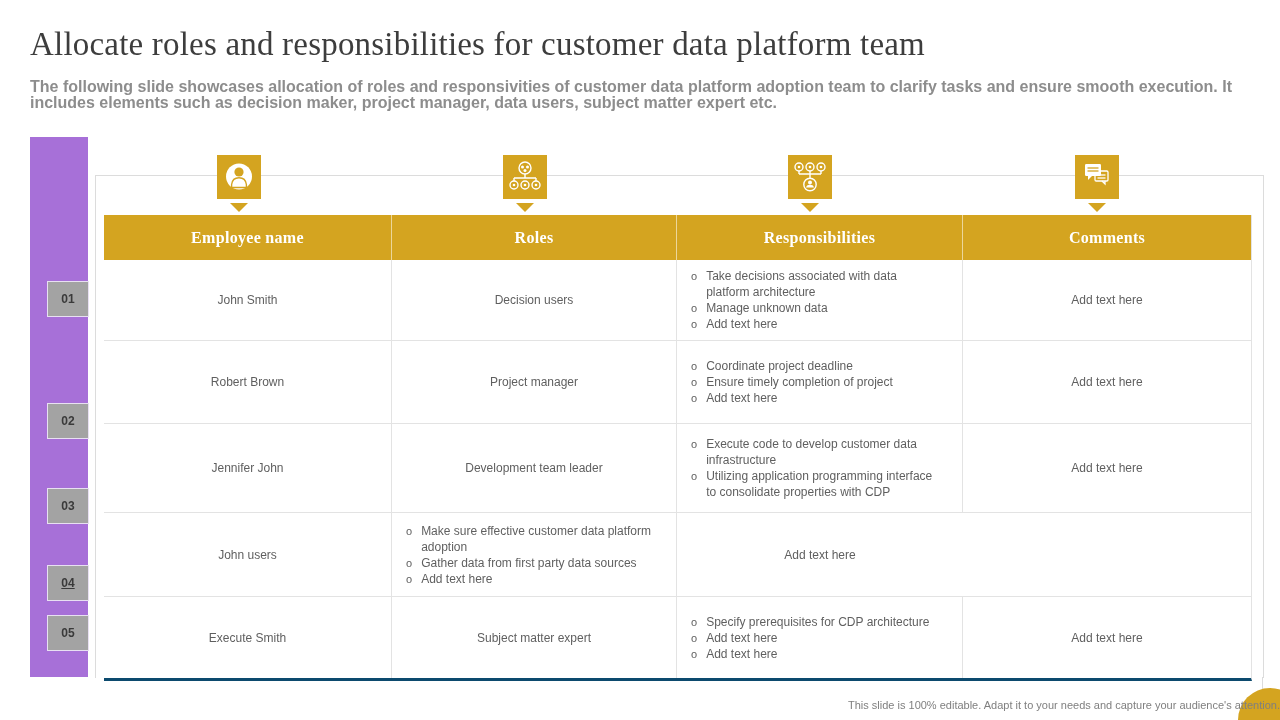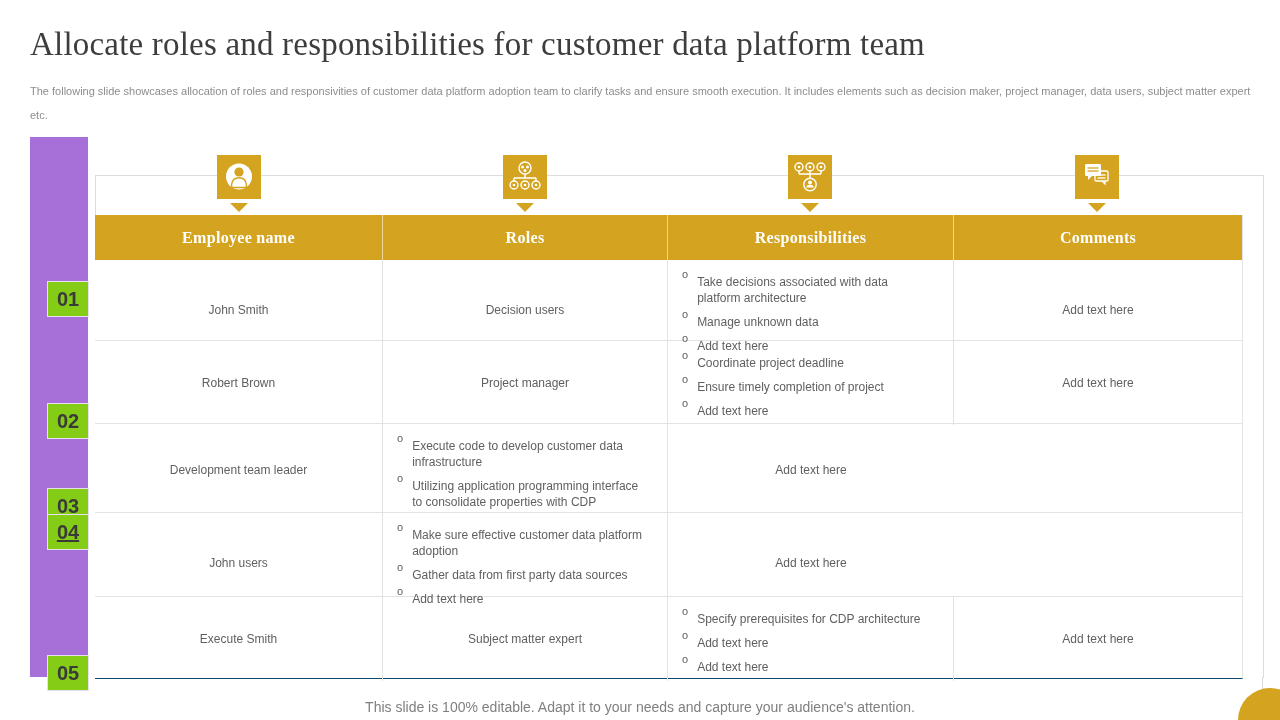--- a/index.html
+++ b/index.html
@@ -1,60 +1,60 @@
 <!DOCTYPE html>
 <html><head>
 <meta charset="utf-8">
 <style>
   html,body{margin:0;padding:0;}
   body{width:1280px;height:720px;background:#ffffff;font-family:"Liberation Sans",sans-serif;}
   .slide{position:absolute;top:0;left:0;width:1280px;height:720px;overflow:hidden;background:#ffffff;}
 
   .title{position:absolute;left:30px;top:26px;width:1100px;font-family:"Liberation Serif",serif;
          font-size:33px;font-weight:400;color:#3d3d3d;letter-spacing:.2px;}
-  .subtitle{position:absolute;left:30px;top:79px;width:1224px;font-size:11px;line-height:24px;color:#8d8d8d;}
+  .subtitle{position:absolute;left:30px;top:79px;width:1224px;font-size:16px;line-height:16px;color:#8d8d8d;font-weight:bold;}
 
   .purple-strip{position:absolute;left:30px;top:137px;width:58px;height:540px;background:#a770d8;}
 
-  .num-badge{position:absolute;left:48px;width:40px;height:34px;background:#84cc16;
+  .num-badge{position:absolute;left:48px;width:40px;height:34px;background:#a3a3a3;
              display:flex;align-items:center;justify-content:center;
-             font-size:20px;font-weight:bold;color:#3a3a3a;box-shadow:0 0 0 1px #e8e0f2;}
+             font-size:12px;font-weight:bold;color:#3a3a3a;box-shadow:0 0 0 1px #e8e0f2;}
 
   .outer-frame{position:absolute;left:95px;top:175px;width:1167px;height:502px;
                border-top:1px solid #dcdcdc;border-left:1px solid #dcdcdc;border-right:1px solid #dcdcdc;}
 
   .col-icon{position:absolute;top:155px;width:44px;height:44px;background:#d4a420;}
   .col-icon svg{display:block;}
   .icon-tri{position:absolute;top:203px;width:0;height:0;
             border-left:9px solid transparent;border-right:9px solid transparent;border-top:9px solid #d4a420;}
 
-  .table{position:absolute;left:95px;top:215px;width:1147px;
-         border-bottom:1px solid #0c4a6e;border-right:1px solid #e3e3e3;}
+  .table{position:absolute;left:104px;top:215px;width:1147px;
+         border-bottom:3px solid #0c4a6e;border-right:1px solid #e3e3e3;}
   .thead{display:grid;grid-template-columns:288px 285px 286px 288px;height:45px;background:#d4a420;}
   .th{display:flex;align-items:center;justify-content:center;color:#ffffff;
       font-family:"Liberation Serif",serif;font-size:16px;font-weight:bold;letter-spacing:.3px;
       border-right:1px solid rgba(255,255,255,.55);}
   .th:last-child{border-right:none;}
 
   .trow{display:grid;grid-template-columns:288px 285px 286px 288px;border-bottom:1px solid #e3e3e3;background:#ffffff;}
   .trow:last-child{border-bottom:none;}
   .td{border-right:1px solid #e3e3e3;display:flex;align-items:center;justify-content:center;
       font-size:12px;color:#5f5f5f;text-align:center;padding:6px 10px;box-sizing:border-box;}
   .td:last-child{border-right:none;}
   .td.resp{flex-direction:column;align-items:flex-start;justify-content:center;text-align:left;padding-left:14px;padding-right:10px;}
   .bullet{display:flex;gap:9px;line-height:16px;max-width:252px;}
   .bullet .marker{font-size:11px;color:#5f5f5f;flex:0 0 auto;}
-  .bullet .btxt{font-size:12px;color:#5f5f5f;margin-top:8px;}
+  .bullet .btxt{font-size:12px;color:#5f5f5f;}
 
   .r1{height:80px;} .r2{height:82px;} .r3{height:88px;} .r4{height:83px;} .r5{height:81px;}
 
   .pendant-line{position:absolute;left:1262px;top:677px;width:1px;height:13px;background:#dcdcdc;}
   .pendant-circle{position:absolute;left:1238px;top:688px;width:64px;height:64px;border-radius:50%;background:#d4a420;}
 
-  .footer{position:absolute;left:0;top:699px;width:1280px;text-align:center;font-size:14px;color:#7f7f7f;}
+  .footer{position:absolute;left:0;top:699px;width:1280px;text-align:right;font-size:11px;color:#7f7f7f;}
 </style>
 </head>
 <body>
 
 <div class="slide">
 
   <div class="title">Allocate roles and responsibilities for customer data platform team</div>
   <div class="subtitle">The following slide showcases allocation of roles and responsivities of customer data platform adoption team to clarify tasks and ensure smooth execution. It includes elements such as decision maker, project manager, data users, subject matter expert etc.</div>
 
   <div class="purple-strip"></div>
@@ -161,20 +161,21 @@
           </div>
         <div class="bullet">
             <span class="marker">o</span>
             <span class="btxt">Add text here</span>
           </div>
       </div>
       <div class="td">Add text here</div>
     </div>
 
     <div class="trow r3">
+      <div class="td">Jennifer John</div>
       <div class="td">Development team leader</div>
       <div class="td resp">
         <div class="bullet">
             <span class="marker">o</span>
             <span class="btxt">Execute code to develop customer data infrastructure</span>
           </div>
         <div class="bullet">
             <span class="marker">o</span>
             <span class="btxt">Utilizing application programming interface to consolidate properties with CDP</span>
           </div>
@@ -218,21 +219,21 @@
             <span class="btxt">Add text here</span>
           </div>
       </div>
       <div class="td">Add text here</div>
     </div>
   </div>
 
   <div class="num-badge" style="top:282px;">01</div>
   <div class="num-badge" style="top:364px;margin-top:40px;">02</div>
   <div class="num-badge" style="top:449px;margin-top:40px;">03</div>
-  <div class="num-badge" style="top:515px;text-decoration:underline;">04</div>
-  <div class="num-badge" style="top:616px;margin-top:40px;">05</div>
+  <div class="num-badge" style="top:566px;text-decoration:underline;">04</div>
+  <div class="num-badge" style="top:616px;">05</div>
 
   <div class="pendant-line"></div>
   <div class="pendant-circle"></div>
 
   <div class="footer">This slide is 100% editable. Adapt it to your needs and capture your audience's attention.</div>
 
 </div>
 
 </body></html>

